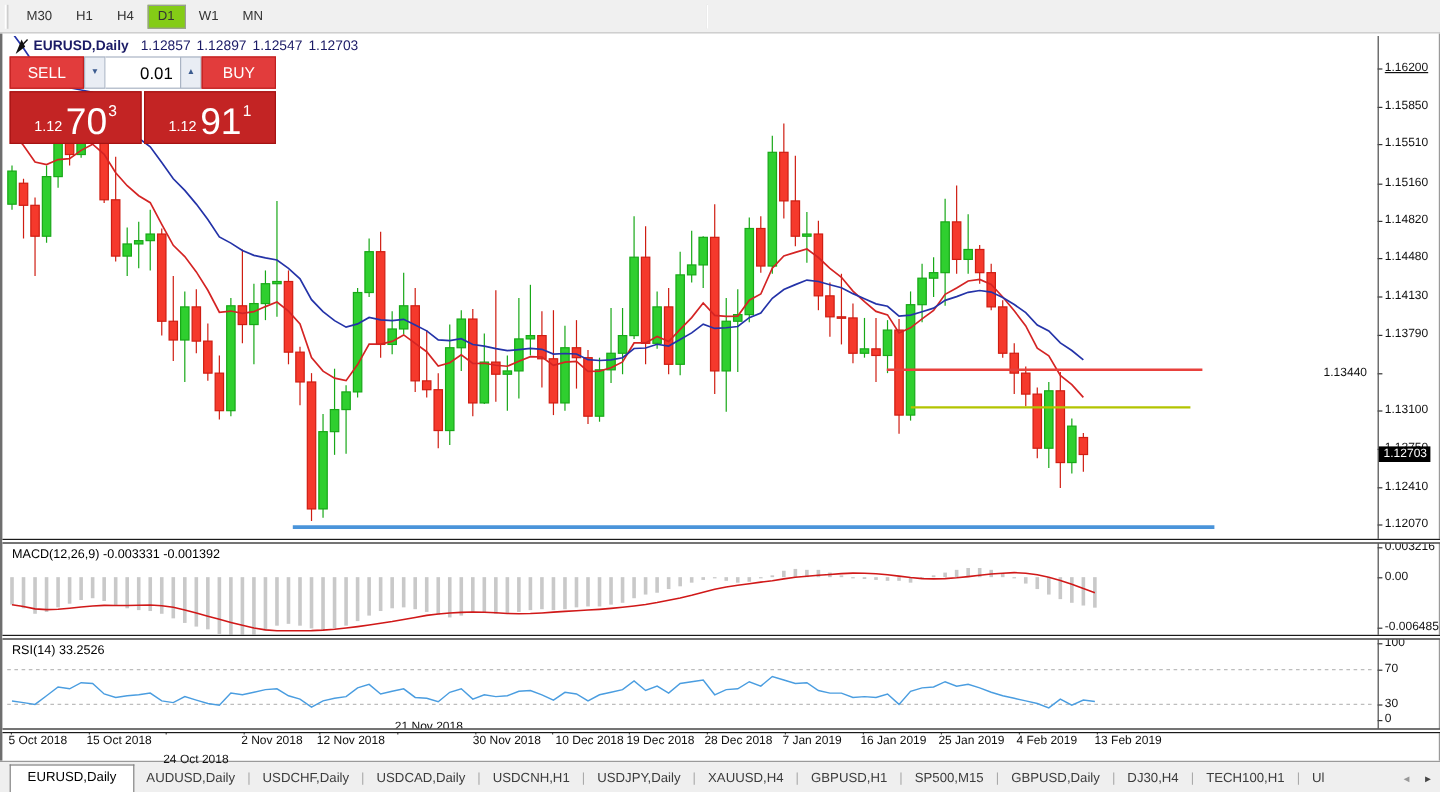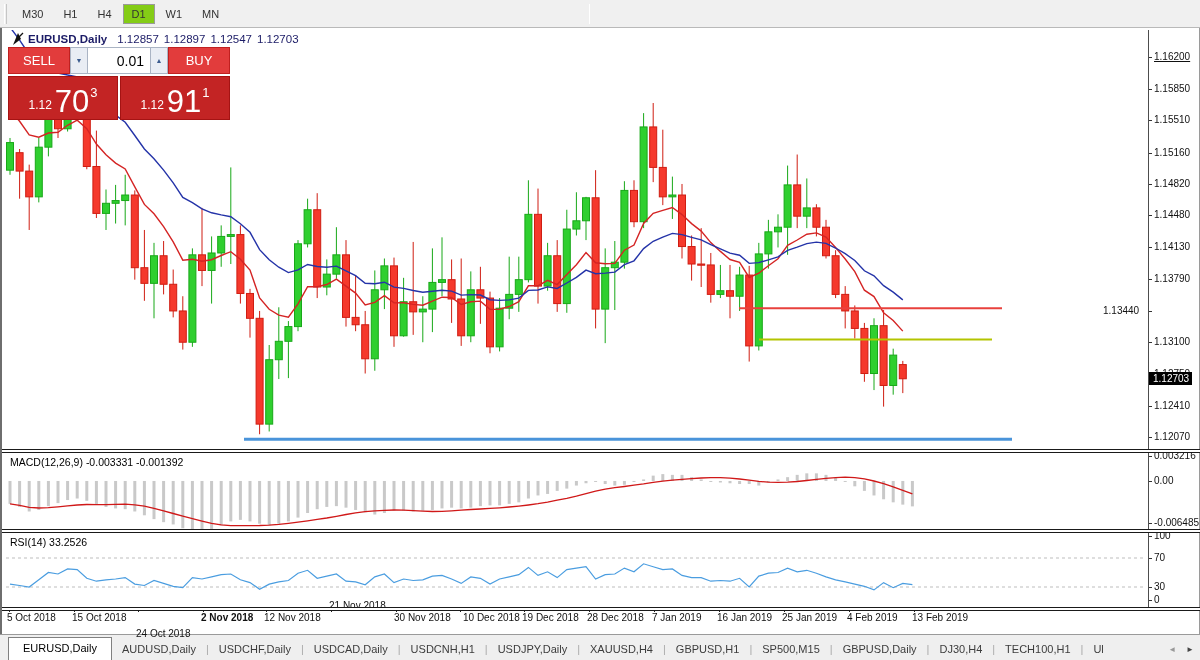--- a/index.html
+++ b/index.html
@@ -474,21 +474,21 @@
       <div class="sublab" style="left: 1152px; top: 553px;">30</div>
       <div class="tickdash" style="left: 1146px; top: 572px;"></div>
       <div class="sublab" style="left: 1152px; top: 566px;">0</div>
       <div class="dtick" style="left: 7px; top: 580px;"></div>
       <div class="datelab" style="left: 5px; top: 584px;">5 Oct 2018</div>
       <div class="dtick" style="left: 72px; top: 580px;"></div>
       <div class="datelab" style="left: 70px; top: 584px;">15 Oct 2018</div>
       <div class="dtick" style="left: 136px; top: 580px;"></div>
       <div class="datelab" style="left: 134px; top: 584px; margin-top: 16px;">24 Oct 2018</div>
       <div class="dtick" style="left: 201px; top: 580px;"></div>
-      <div class="datelab" style="left: 199px; top: 584px; font-weight: bold;">2 Nov 2018</div>
+      <div class="datelab" style="left: 199px; top: 584px;">2 Nov 2018</div>
       <div class="dtick" style="left: 264px; top: 580px;"></div>
       <div class="datelab" style="left: 262px; top: 584px;">12 Nov 2018</div>
       <div class="dtick" style="left: 329px; top: 580px;"></div>
       <div class="datelab" style="left: 327px; top: 572px;">21 Nov 2018</div>
       <div class="dtick" style="left: 394px; top: 580px;"></div>
       <div class="datelab" style="left: 392px; top: 584px;">30 Nov 2018</div>
       <div class="dtick" style="left: 458px; top: 580px;"></div>
       <div class="datelab" style="left: 461px; top: 584px;">10 Dec 2018</div>
       <div class="dtick" style="left: 522px; top: 580px;"></div>
       <div class="datelab" style="left: 520px; top: 584px;">19 Dec 2018</div>

